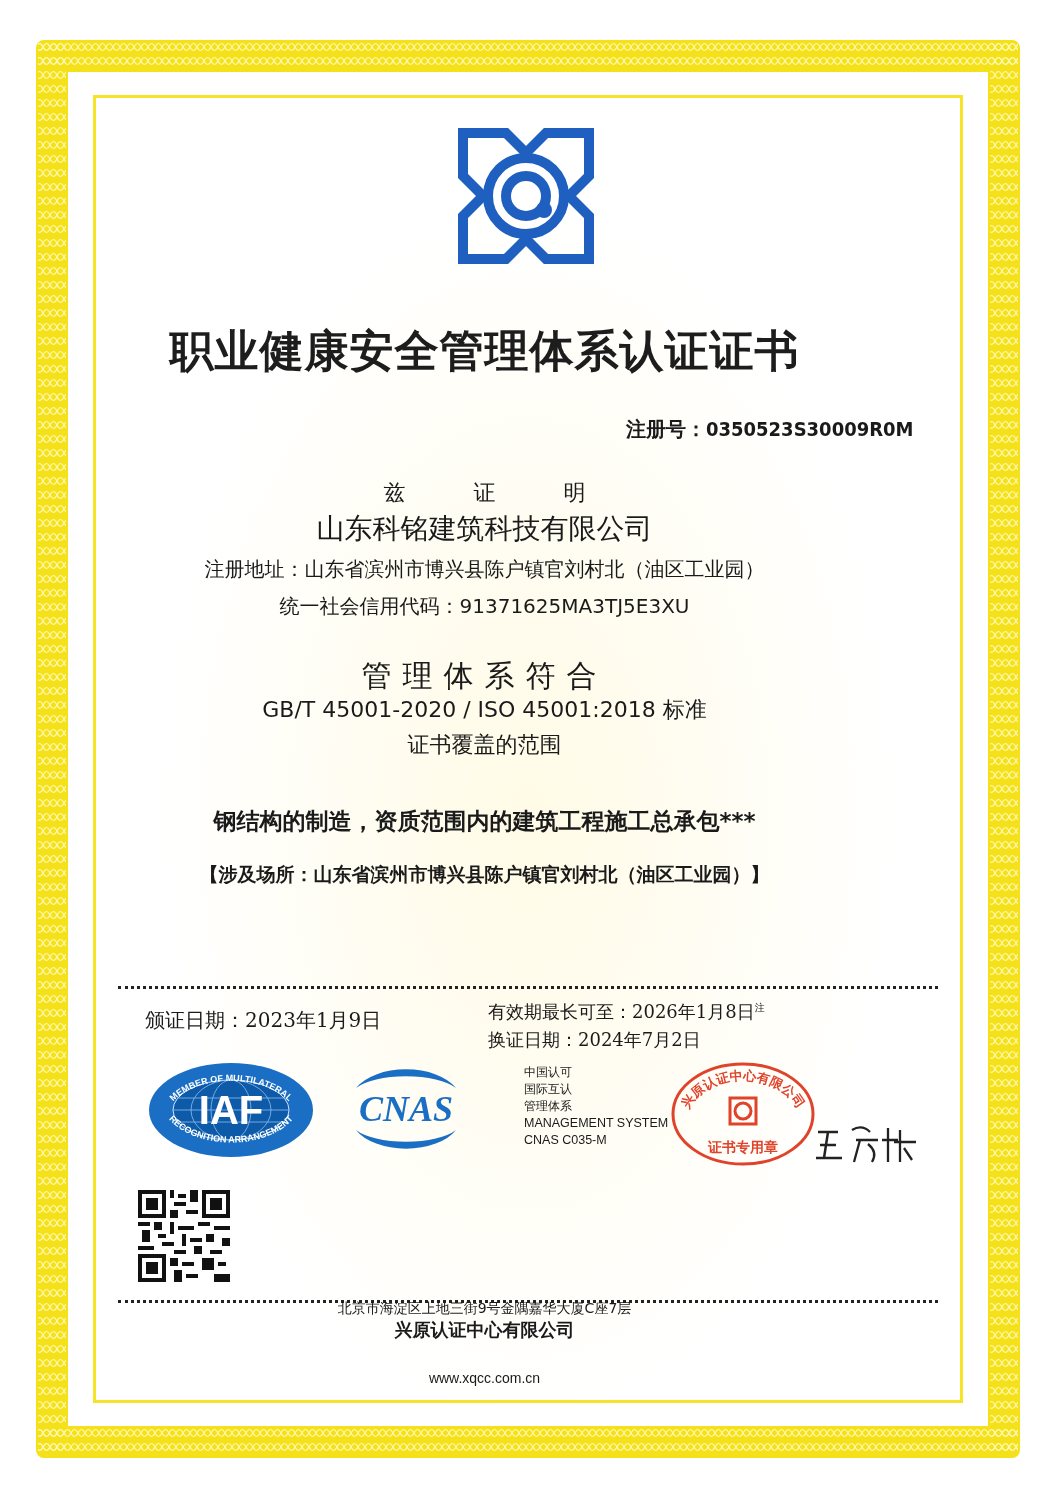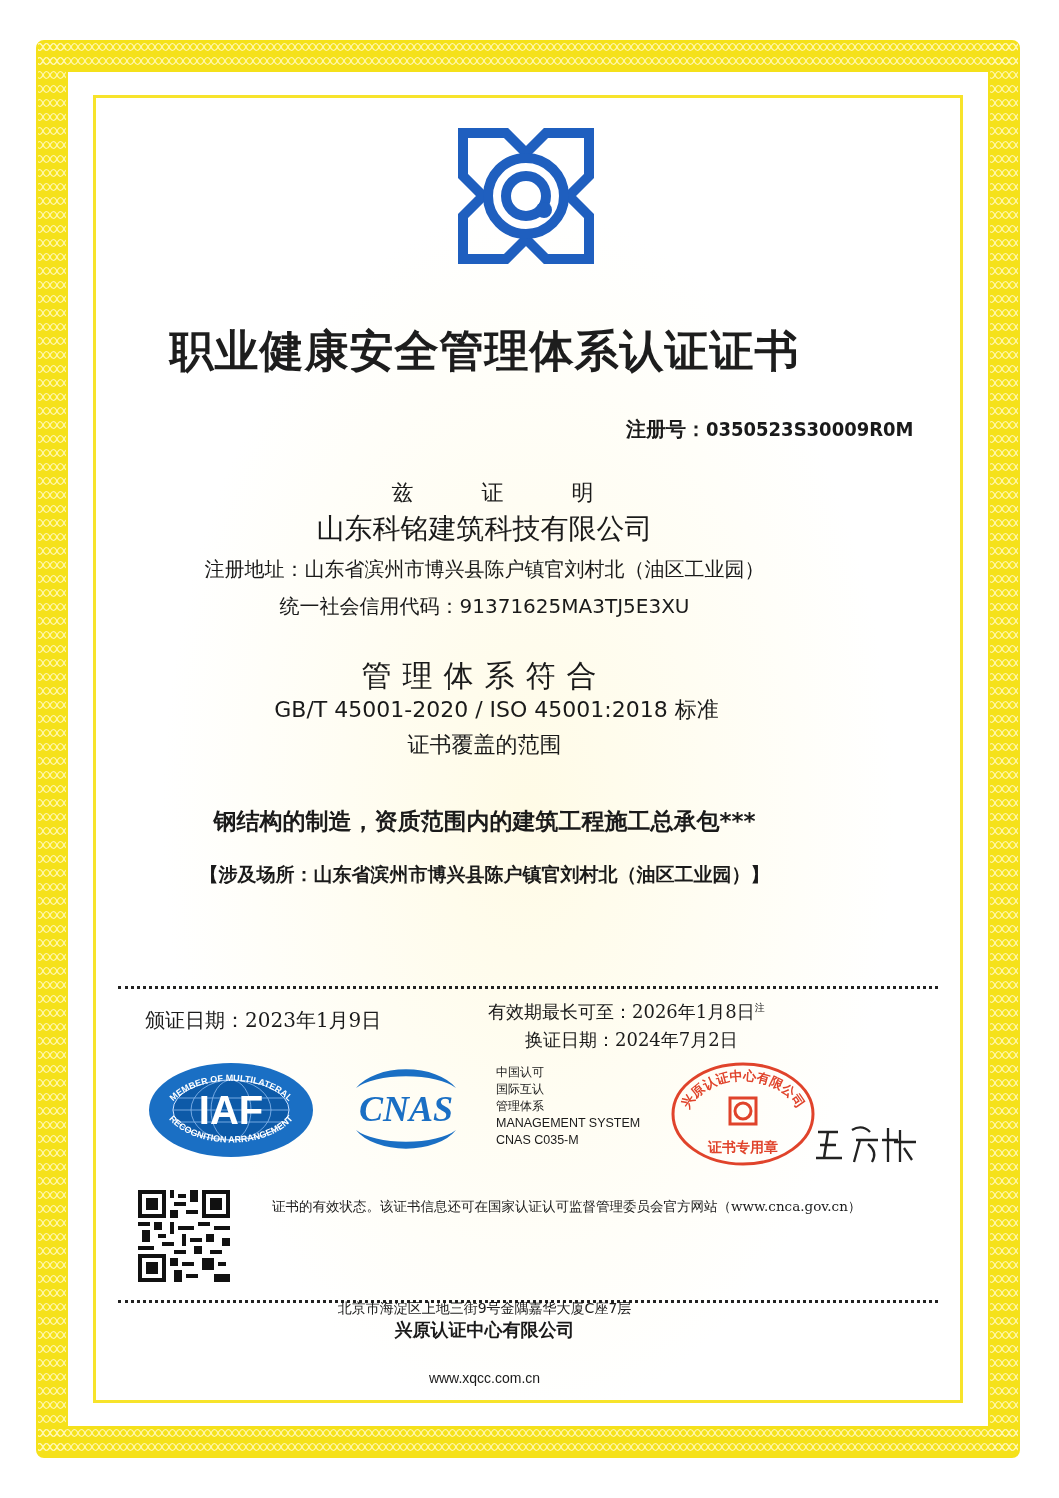--- a/index.html
+++ b/index.html
@@ -28,43 +28,43 @@
   .center { left: 0; width: 969px; text-align: center; }
 
   
   .logo { left: 458px; top: 128px; width: 136px; height: 136px; }
 
   .title { top: 322px; font-family: "DejaVu Sans", sans-serif; font-weight: bold; font-size: 44px;
            letter-spacing: 1px; color: #1d1d1d; }
   .regno { top: 416px; left: 626px; font-size: 20px; font-weight: bold; font-family: "DejaVu Sans Condensed","DejaVu Sans", sans-serif; }
   .regno .lab { font-family: "DejaVu Sans", sans-serif; }
 
-  .hereby { top: 478px; font-size: 22px; font-family: "DejaVu Serif", serif; padding-left: 8px; }
+  .hereby { top: 478px; font-size: 22px; font-family: "DejaVu Serif", serif; }
   .hereby span { margin: 0 34px; }
   .company { top: 510px; font-size: 28px; font-weight: normal; }
   .addr { top: 556px; font-size: 20px; }
   .credit { top: 593px; font-size: 20px; }
   .mgmt { top: 656px; font-size: 30px; letter-spacing: 11px; }
-  .std { top: 695px; font-size: 22px; margin-left: 12px; }
+  .std { top: 695px; font-size: 22px; }
   .scope-h { top: 730px; font-size: 22px; font-family: "DejaVu Serif", serif; }
   .scope { top: 806px; font-size: 23px; font-weight: bold; }
   .site { top: 862px; font-size: 19px; font-weight: bold; }
 
   .dots { left: 118px; width: 820px; border-top: 3px dotted #222; height: 0; }
   .dots1 { top: 986px; }
   .dots2 { top: 1300px; }
 
   .issue { left: 145px; top: 1007px; font-size: 20px; font-family: "DejaVu Serif", serif; }
   .valid { left: 488px; top: 1000px; font-size: 18px; font-family: "DejaVu Serif", serif; }
   .valid sup { font-size: 10px; }
-  .renew { left: 488px; top: 1028px; font-size: 18px; font-family: "DejaVu Serif", serif; margin-left: 37px; }
+  .renew { left: 488px; top: 1028px; font-size: 18px; font-family: "DejaVu Serif", serif; }
 
   .iaf { left: 148px; top: 1062px; width: 166px; height: 96px; }
   .cnas { left: 336px; top: 1058px; width: 140px; height: 100px; }
-  .accr { left: 496px; top: 1064px; font-size: 12px; line-height: 17px; font-family: "DejaVu Serif", serif; }
+  .accr { left: 524px; top: 1064px; font-size: 12px; line-height: 17px; font-family: "DejaVu Serif", serif; }
   .accr .en { font-family: "Liberation Sans", sans-serif; font-size: 12.5px; }
 
   .seal { left: 668px; top: 1058px; width: 150px; height: 110px; }
   .sig { left: 812px; top: 1118px; width: 110px; height: 50px; }
 
   .qr { left: 138px; top: 1190px; width: 92px; height: 92px; }
   .note { left: 246px; top: 1194px; width: 680px; font-size: 13.5px; line-height: 24px; font-family: "DejaVu Serif", serif; }
   .note .indent { padding-left: 26px; display: block; }
   .note .first { display: block; }
 
@@ -208,20 +208,19 @@
     <rect x="11" y="18" width="3" height="1"></rect>
       <rect x="16" y="17" width="3" height="3"></rect>
       <rect x="20" y="18" width="2" height="1"></rect>
     <rect x="9" y="20" width="2" height="3"></rect>
       <rect x="12" y="21" width="3" height="1"></rect>
       <rect x="19" y="21" width="4" height="2"></rect>
   </g>
 </svg>
 
 <div class="abs note">
-  <span class="indent">证书的有效状态。该证书信息还可在国家认证认可监督管理委员会官方网站（www.cnca.gov.cn）</span>
 </div>
 
 <div class="abs dots dots2"></div>
 
 <div class="abs center issuer">兴原认证中心有限公司</div>
 <div class="abs center issuer-addr">北京市海淀区上地三街9号金隅嘉华大厦C座7层</div>
 <div class="abs center issuer-web">www.xqcc.com.cn</div>
 
 </body></html>

